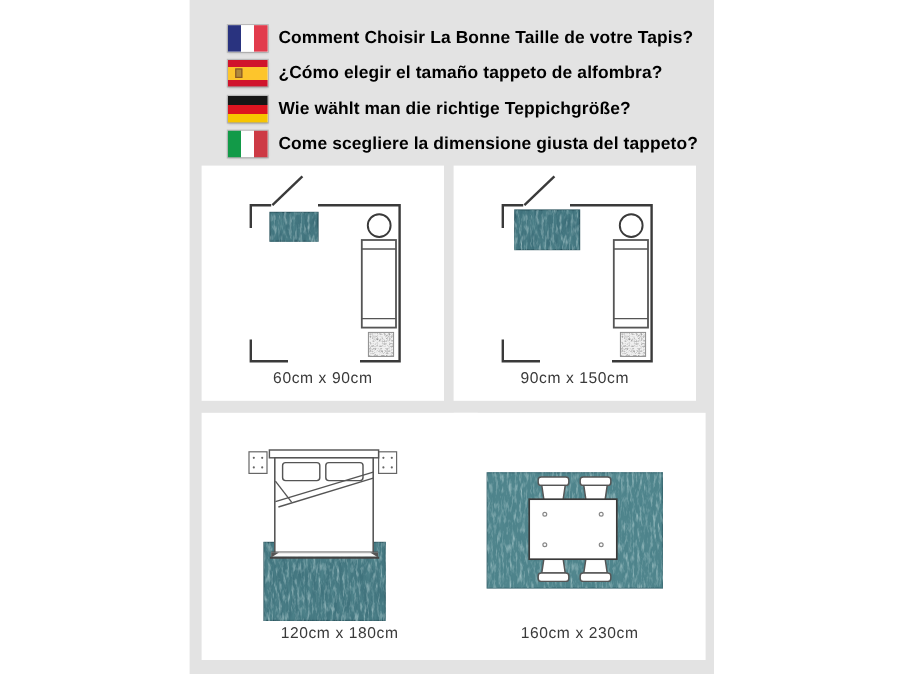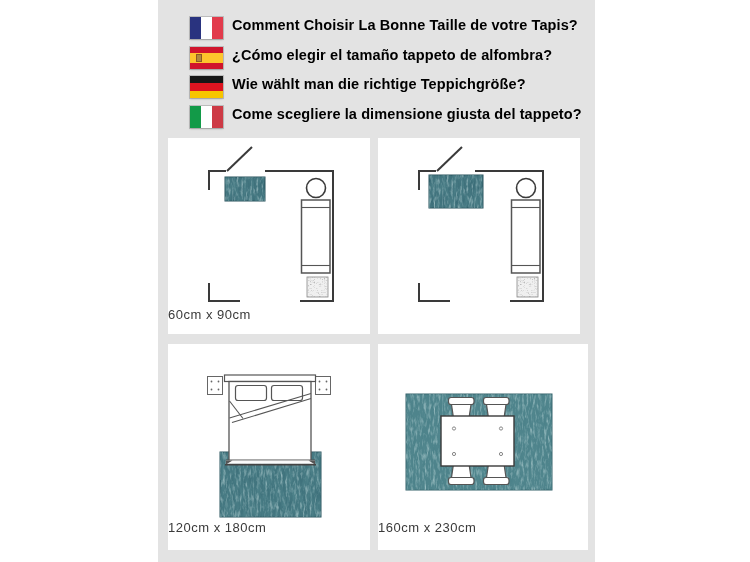--- a/index.html
+++ b/index.html
@@ -4,38 +4,38 @@
 <style>
   html,body{margin:0;padding:0;}
   body{
     width:750px;height:562px;background:#ffffff;
     font-family:"Liberation Sans",sans-serif;overflow:hidden;
   }
   .stage{position:relative;width:750px;height:562px;background:#ffffff;}
   .canvas{position:absolute;left:158px;top:0;width:437px;height:562px;background:#e3e3e3;}
   
   .hdr{position:absolute;left:0;top:17px;width:100%;}
-  .hdr-row{display:flex;align-items:flex-start;height:29.5px;padding-left:32px;}
+  .hdr-row{display:flex;align-items:center;height:29.5px;padding-left:32px;}
   .flag{width:33px;height:22px;flex:0 0 33px;margin-right:9px;position:relative;
         box-shadow:0 0 0 1px rgba(120,120,120,.35),0 1px 2px rgba(0,0,0,.2);}
   .flag-fr{background:linear-gradient(90deg,#29337f 0 33.4%,#ffffff 33.4% 66.7%,#e23b4c 66.7%);}
   .flag-es{background:linear-gradient(180deg,#d0142c 0 26%,#fdc52c 26% 74%,#d0142c 74%);}
   .es-emblem{position:absolute;left:6px;top:7px;width:6px;height:8px;background:#b08a3e;
              border:1px solid #8d5a22;box-sizing:border-box;}
   .flag-it{background:linear-gradient(90deg,#129a48 0 33.4%,#ffffff 33.4% 66.7%,#cd3a45 66.7%);}
   .flag-de{background:linear-gradient(180deg,#161616 0 33.4%,#dd1420 33.4% 66.7%,#f7c500 66.7%);}
   .hdr-text{font-weight:bold;font-size:14.5px;color:#000;letter-spacing:0.1px;white-space:nowrap;}
   
   .card{position:absolute;background:#ffffff;}
   .card-tl{left:10px;top:138px;width:202px;height:196px;}
   .card-tr{left:220px;top:138px;width:202px;height:196px;}
-  .card-bl{left:10px;top:344px;width:202px;height:206px;}
+  .card-bl{left:10px;top:344px;width:202px;height:206px;padding-left:28px;}
   .card-br{left:220px;top:344px;width:210px;height:206px;}
   .card svg{position:absolute;left:0;top:0;display:block;}
-  .size-label{position:absolute;left:0;width:100%;text-align:left;
+  .size-label{position:absolute;left:0;width:100%;text-align:center;
               font-size:13px;color:#3a3a3a;letter-spacing:0.5px;}
   .card-tl .size-label,.card-tr .size-label{top:169px;}
   .card-bl .size-label,.card-br .size-label{top:176px;}
 </style>
 </head>
 <body>
 
 <svg width="0" height="0" style="position:absolute" aria-hidden="true">
   <defs>
     <filter id="rugDark" x="0%" y="0%" width="100%" height="100%">
@@ -113,20 +113,21 @@
         <g stroke="#555">
           <rect x="133.5" y="62" width="28.5" height="73" fill="#fff" stroke-width="1.5"></rect>
           <line x1="133.5" y1="69.5" x2="162" y2="69.5" stroke-width="1.1"></line>
           <line x1="133.5" y1="127.5" x2="162" y2="127.5" stroke-width="1.1"></line>
         </g>
         <g>
           <rect x="139" y="139" width="21" height="20" fill="#f0f0f0" stroke="#888" stroke-width="0.8"></rect>
           <rect x="139" y="139" width="21" height="20" filter="url(#plantTex)"></rect>
         </g>
       </svg>
+      <div class="size-label">90cm x 150cm</div>
     </section>
 
     <section class="card card-bl">
       <svg width="202" height="206" viewBox="0 0 202 206">
         <g>
           <rect x="52" y="108" width="101" height="65" fill="#3f727c" stroke="#2b545e" stroke-width="1"></rect>
           <rect x="52" y="108" width="101" height="65" filter="url(#rugDark)"></rect>
           <rect x="52" y="108" width="101" height="65" filter="url(#rugLight)"></rect>
         </g>
         <g>

